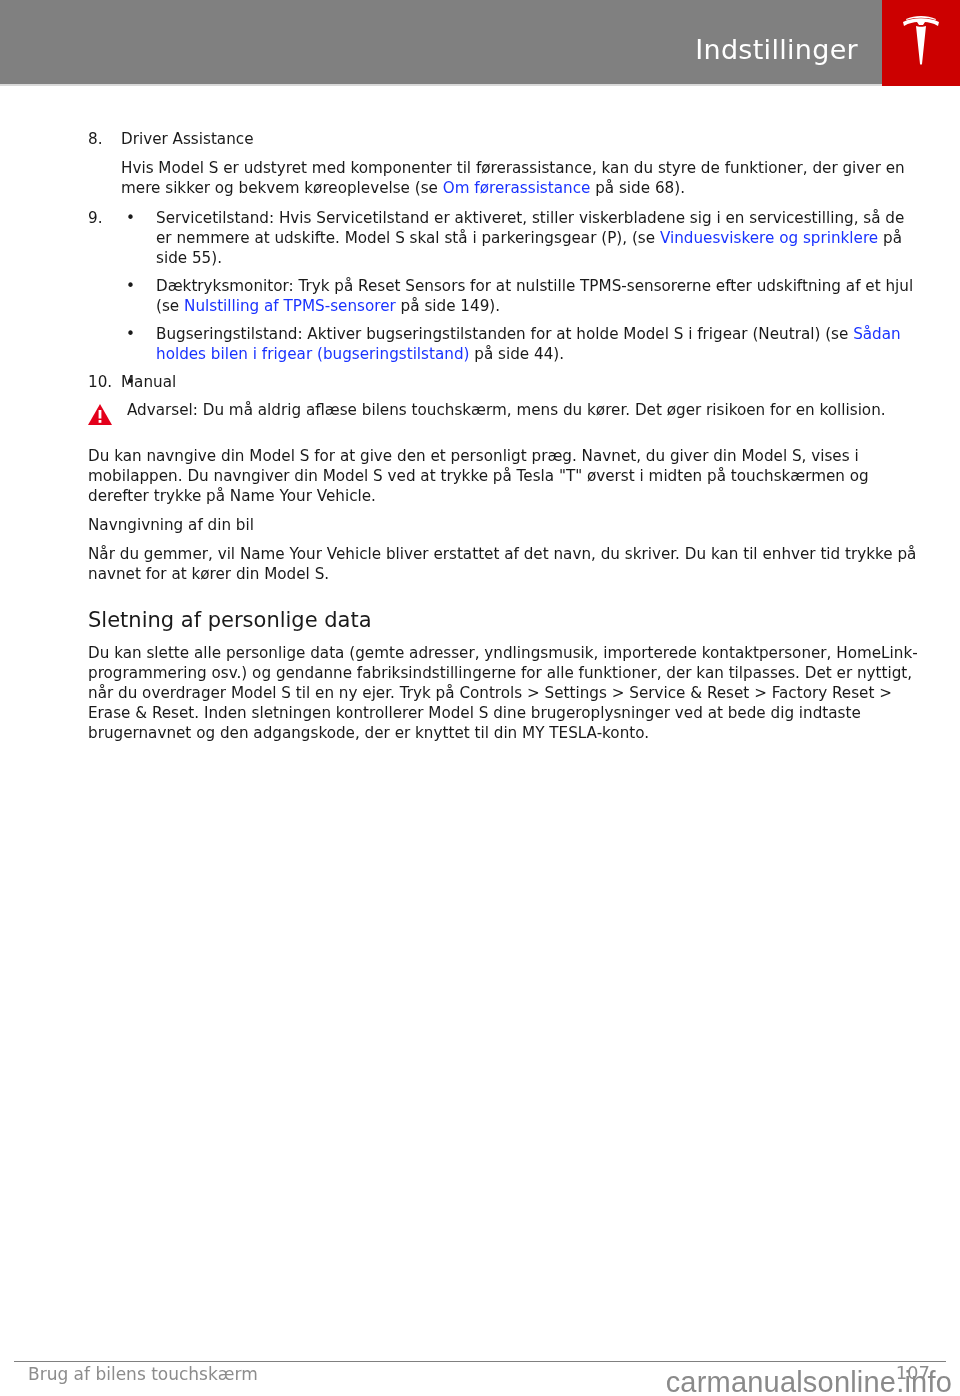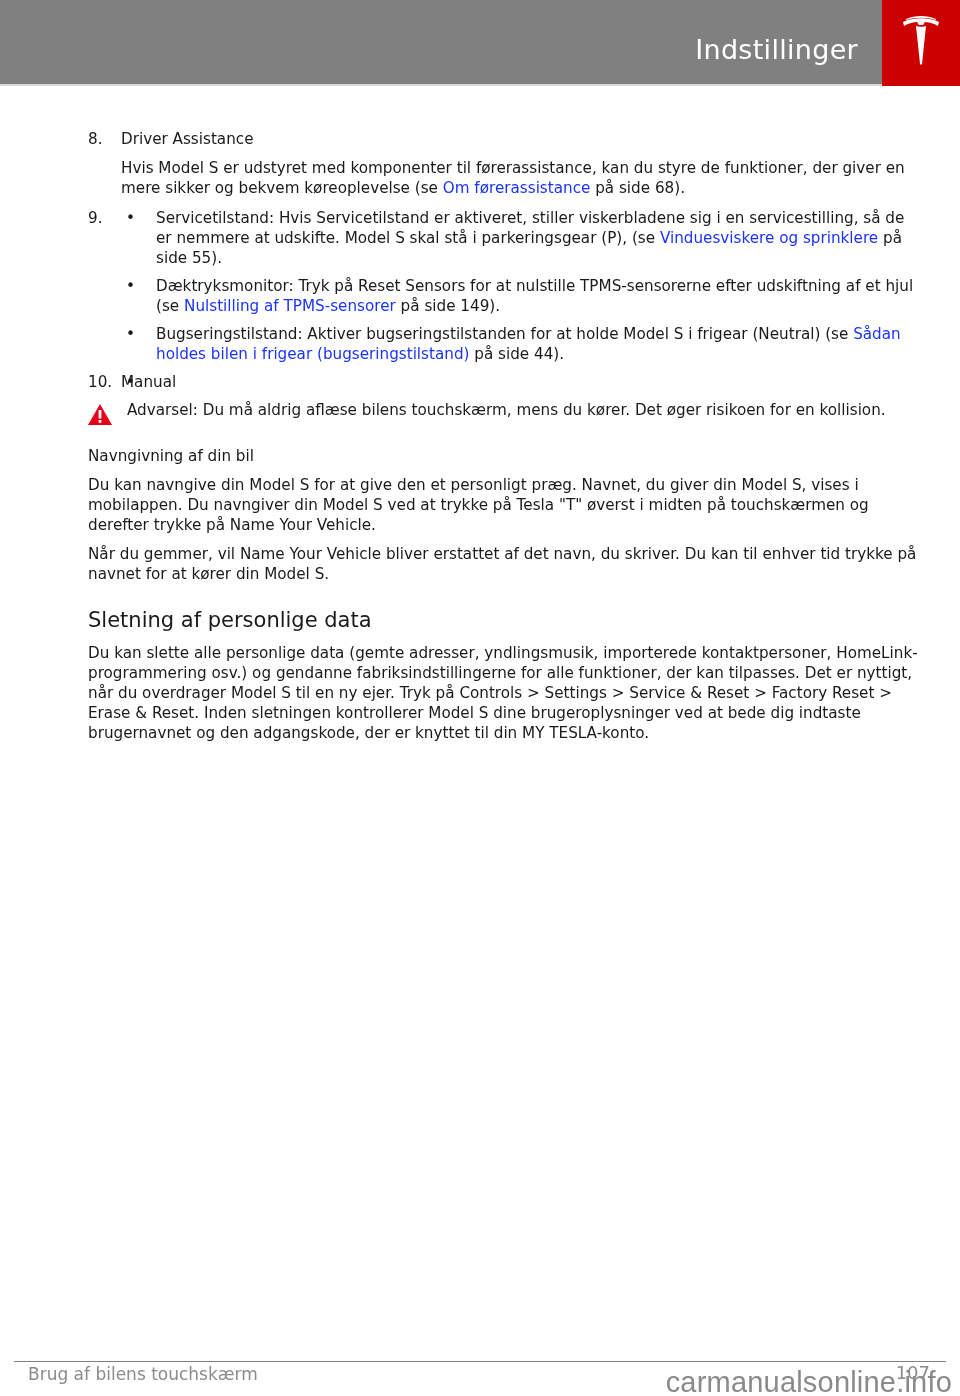--- a/index.html
+++ b/index.html
@@ -105,22 +105,22 @@
 
   <div class="warning">
     <svg width="24" height="21" viewBox="0 0 24 21">
       <path d="M12 0 L24 21 L0 21 Z" fill="#e3001b"></path>
       <rect x="10.6" y="6" width="2.8" height="8.5" fill="#ffffff"></rect>
       <rect x="10.6" y="16" width="2.8" height="2.8" fill="#ffffff"></rect>
     </svg>
     <div>Advarsel: Du må aldrig aflæse bilens touchskærm, mens du kører. Det øger risikoen for en kollision.</div>
   </div>
 
+  <div class="para">Du kan navngive din Model S for at give den et personligt præg. Navnet, du giver din Model S, vises i mobilappen. Du navngiver din Model S ved at trykke på Tesla "T" øverst i midten på touchskærmen og derefter trykke på Name Your Vehicle.</div>
   <div class="para">Navngivning af din bil</div>
-  <div class="para">Du kan navngive din Model S for at give den et personligt præg. Navnet, du giver din Model S, vises i mobilappen. Du navngiver din Model S ved at trykke på Tesla "T" øverst i midten på touchskærmen og derefter trykke på Name Your Vehicle.</div>
   <div class="para">Når du gemmer, vil Name Your Vehicle bliver erstattet af det navn, du skriver. Du kan til enhver tid trykke på navnet for at kører din Model S.</div>
 
   <div class="section-heading">Sletning af personlige data</div>
   <div class="para">Du kan slette alle personlige data (gemte adresser, yndlingsmusik, importerede kontaktpersoner, HomeLink-programmering osv.) og gendanne fabriksindstillingerne for alle funktioner, der kan tilpasses. Det er nyttigt, når du overdrager Model S til en ny ejer. Tryk på Controls &gt; Settings &gt; Service &amp; Reset &gt; Factory Reset &gt; Erase &amp; Reset. Inden sletningen kontrollerer Model S dine brugeroplysninger ved at bede dig indtaste brugernavnet og den adgangskode, der er knyttet til din MY TESLA-konto.</div>
 </div>
 
 <div class="footer-line"></div>
 <div class="footer-left">Brug af bilens touchskærm</div>
 <div class="footer-page">107</div>
 <div class="watermark">carmanualsonline.info</div>

